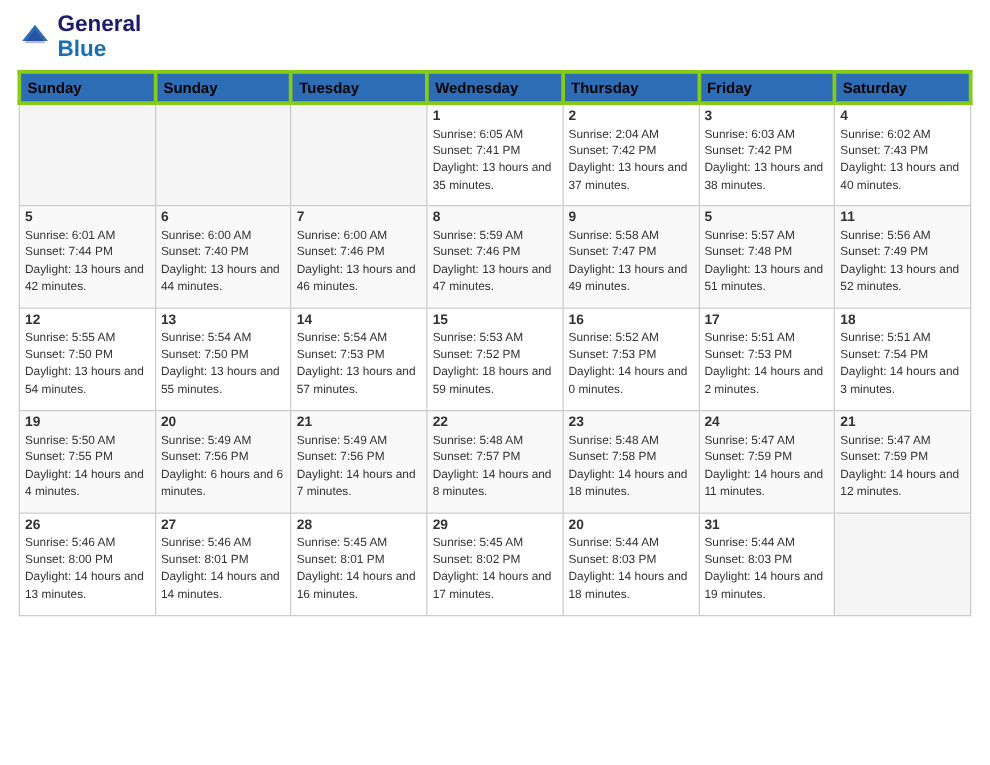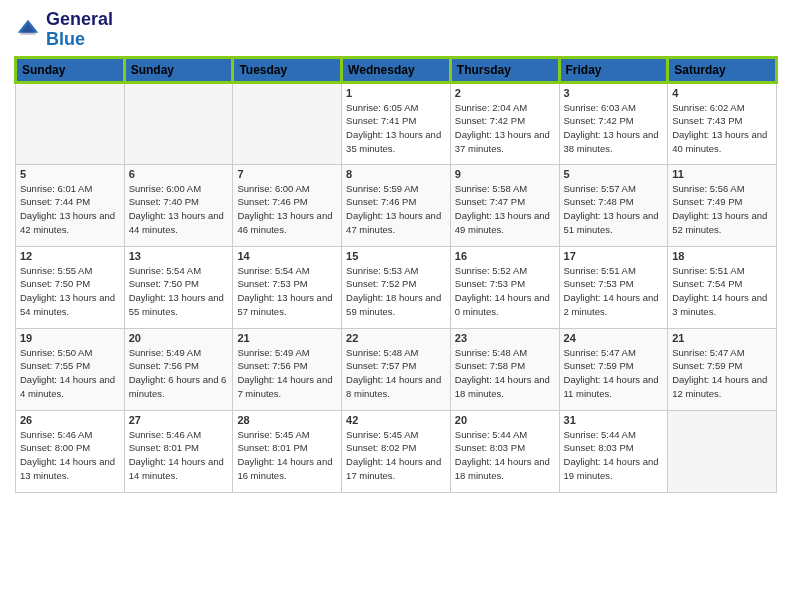--- a/index.html
+++ b/index.html
@@ -355,21 +355,21 @@
           </td>
           <td>
             <span class="day-num">28</span>
         <div class="day-info">
           <span>Sunrise: 5:45 AM</span><br>
           <span>Sunset: 8:01 PM</span><br>
           <span>Daylight: 14 hours and 16 minutes.</span>
         </div>
           </td>
           <td>
-            <span class="day-num">42</span>
+            <span class="day-num">29</span>
         <div class="day-info">
           <span>Sunrise: 5:45 AM</span><br>
           <span>Sunset: 8:02 PM</span><br>
           <span>Daylight: 14 hours and 17 minutes.</span>
         </div>
           </td>
           <td>
             <span class="day-num">20</span>
         <div class="day-info">
           <span>Sunrise: 5:44 AM</span><br>

